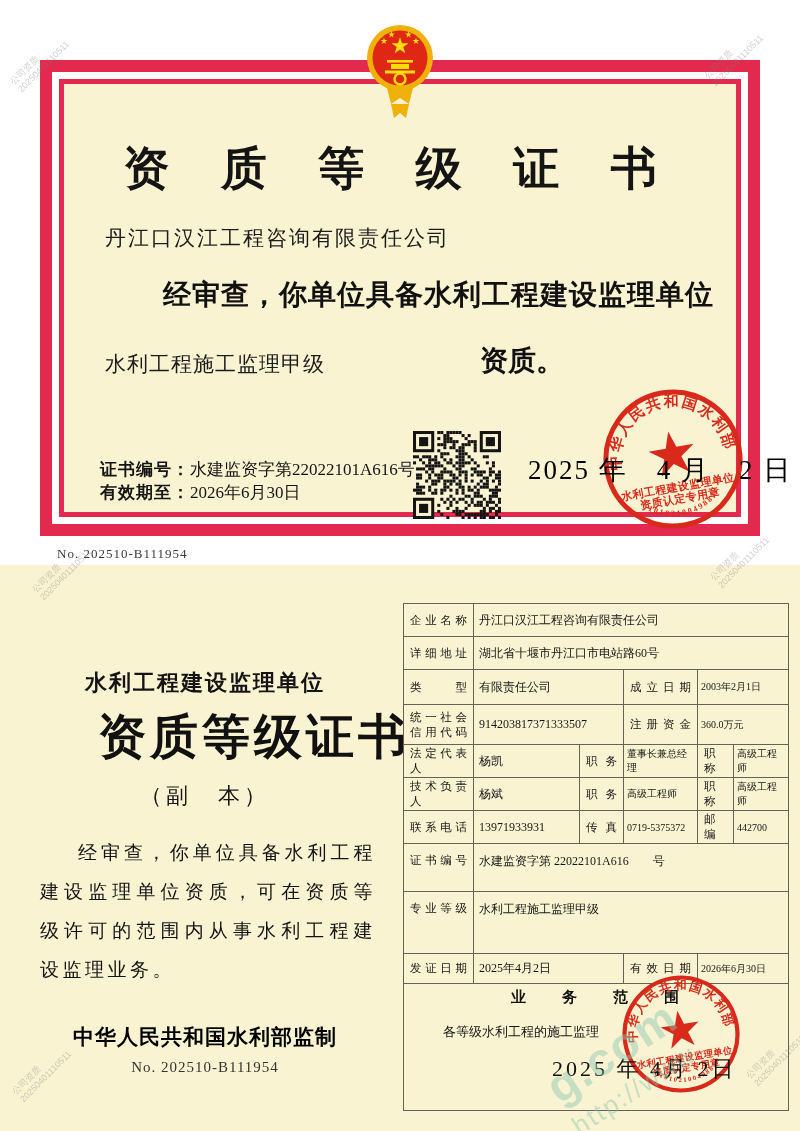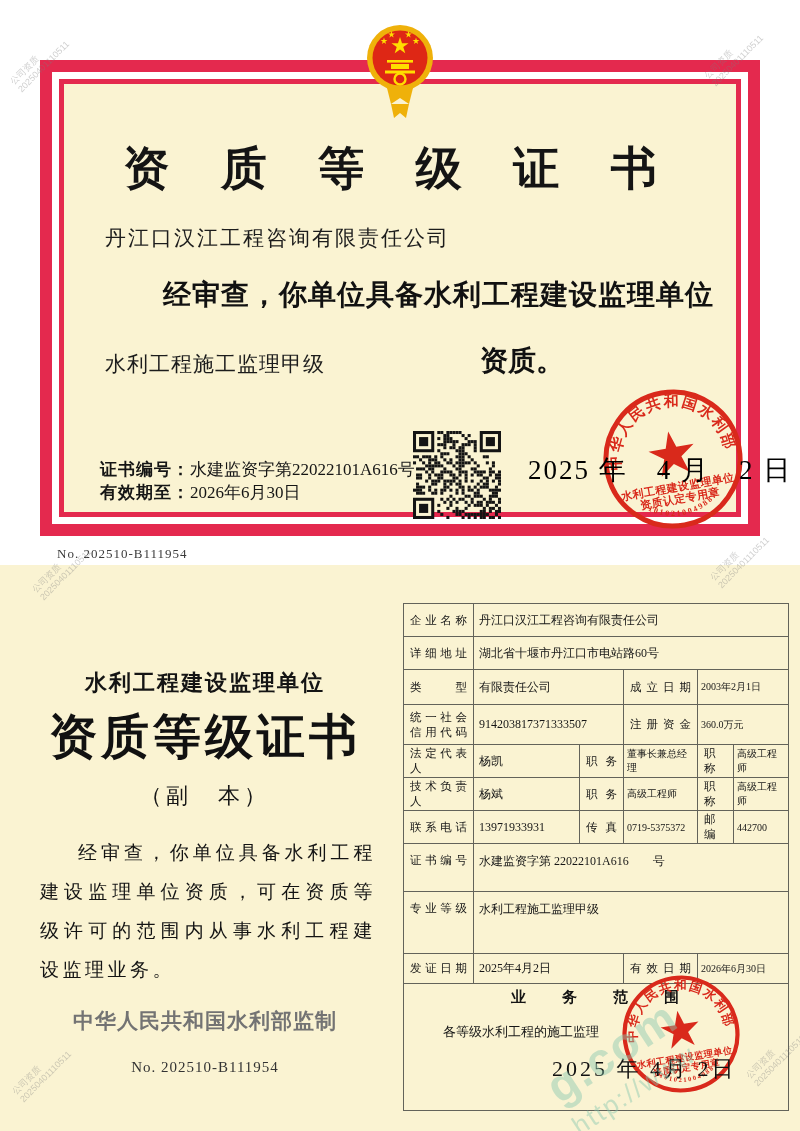--- a/index.html
+++ b/index.html
@@ -23,24 +23,24 @@
   .meta-cert{top:458px;}
   .meta-valid{top:481px;}
   .qr-wrap{position:absolute;left:413px;top:431px;width:88px;height:88px;}
   .issue-date-top{position:absolute;left:528px;top:452px;font-size:27px;color:#000000;letter-spacing:2px;z-index:6;white-space:nowrap;}
   .seal-top{position:absolute;left:597px;top:383px;width:152px;height:152px;z-index:5;transform:rotate(-10deg);}
   .serial-top{position:absolute;left:57px;top:546px;font-size:13px;color:#3a3a3a;letter-spacing:1px;}
 
   
   .cert-bottom{position:absolute;left:0;top:565px;width:800px;height:566px;background:#faf3d2;}
   .bl-unit{position:absolute;left:0;top:103px;width:410px;text-align:center;font-size:22px;font-weight:bold;color:#141414;letter-spacing:2px;}
-  .bl-title{position:absolute;left:0;top:140px;width:410px;text-align:center;font-size:48px;font-weight:bold;color:#111;letter-spacing:4px;}
+  .bl-title{position:absolute;left:0;top:140px;width:410px;text-align:right;font-size:48px;font-weight:bold;color:#111;letter-spacing:4px;}
   .bl-sub{position:absolute;left:0;top:216px;width:410px;text-align:center;font-size:22px;color:#161616;letter-spacing:4px;}
   .bl-para{position:absolute;left:40px;top:268px;width:336px;font-size:19px;line-height:39px;color:#131313;letter-spacing:3.5px;text-indent:2em;text-align:justify;}
-  .bl-issuer{position:absolute;left:0;top:442px;width:410px;text-align:center;font-size:21px;font-weight:bold;color:#737373;letter-spacing:1px;}
+  .bl-issuer{position:absolute;left:0;top:458px;width:410px;text-align:center;font-size:21px;font-weight:bold;color:#000000;letter-spacing:1px;}
   .bl-serial{position:absolute;left:0;top:494px;width:410px;text-align:center;font-size:15px;color:#333;letter-spacing:1px;}
 
   
   .info-table{position:absolute;left:403px;top:38px;border-collapse:collapse;table-layout:fixed;width:385px;background:transparent;}
   .info-table td{border:1px solid #63635a;color:#161616;overflow:hidden;vertical-align:middle;}
   .info-table .lbl{font-size:11.5px;padding:1px 6px;text-align:justify;text-align-last:justify;letter-spacing:0;margin-left:12px;}
   .info-table .val{font-size:12px;padding:1px 5px;}
   .info-table .val-sm{font-size:10px;padding:1px 3px;}
   .vtop{vertical-align:top !important;padding-top:9px !important;}
   .scope-cell{vertical-align:top !important;padding-top:4px !important;border-bottom:1px solid #63635a;}

